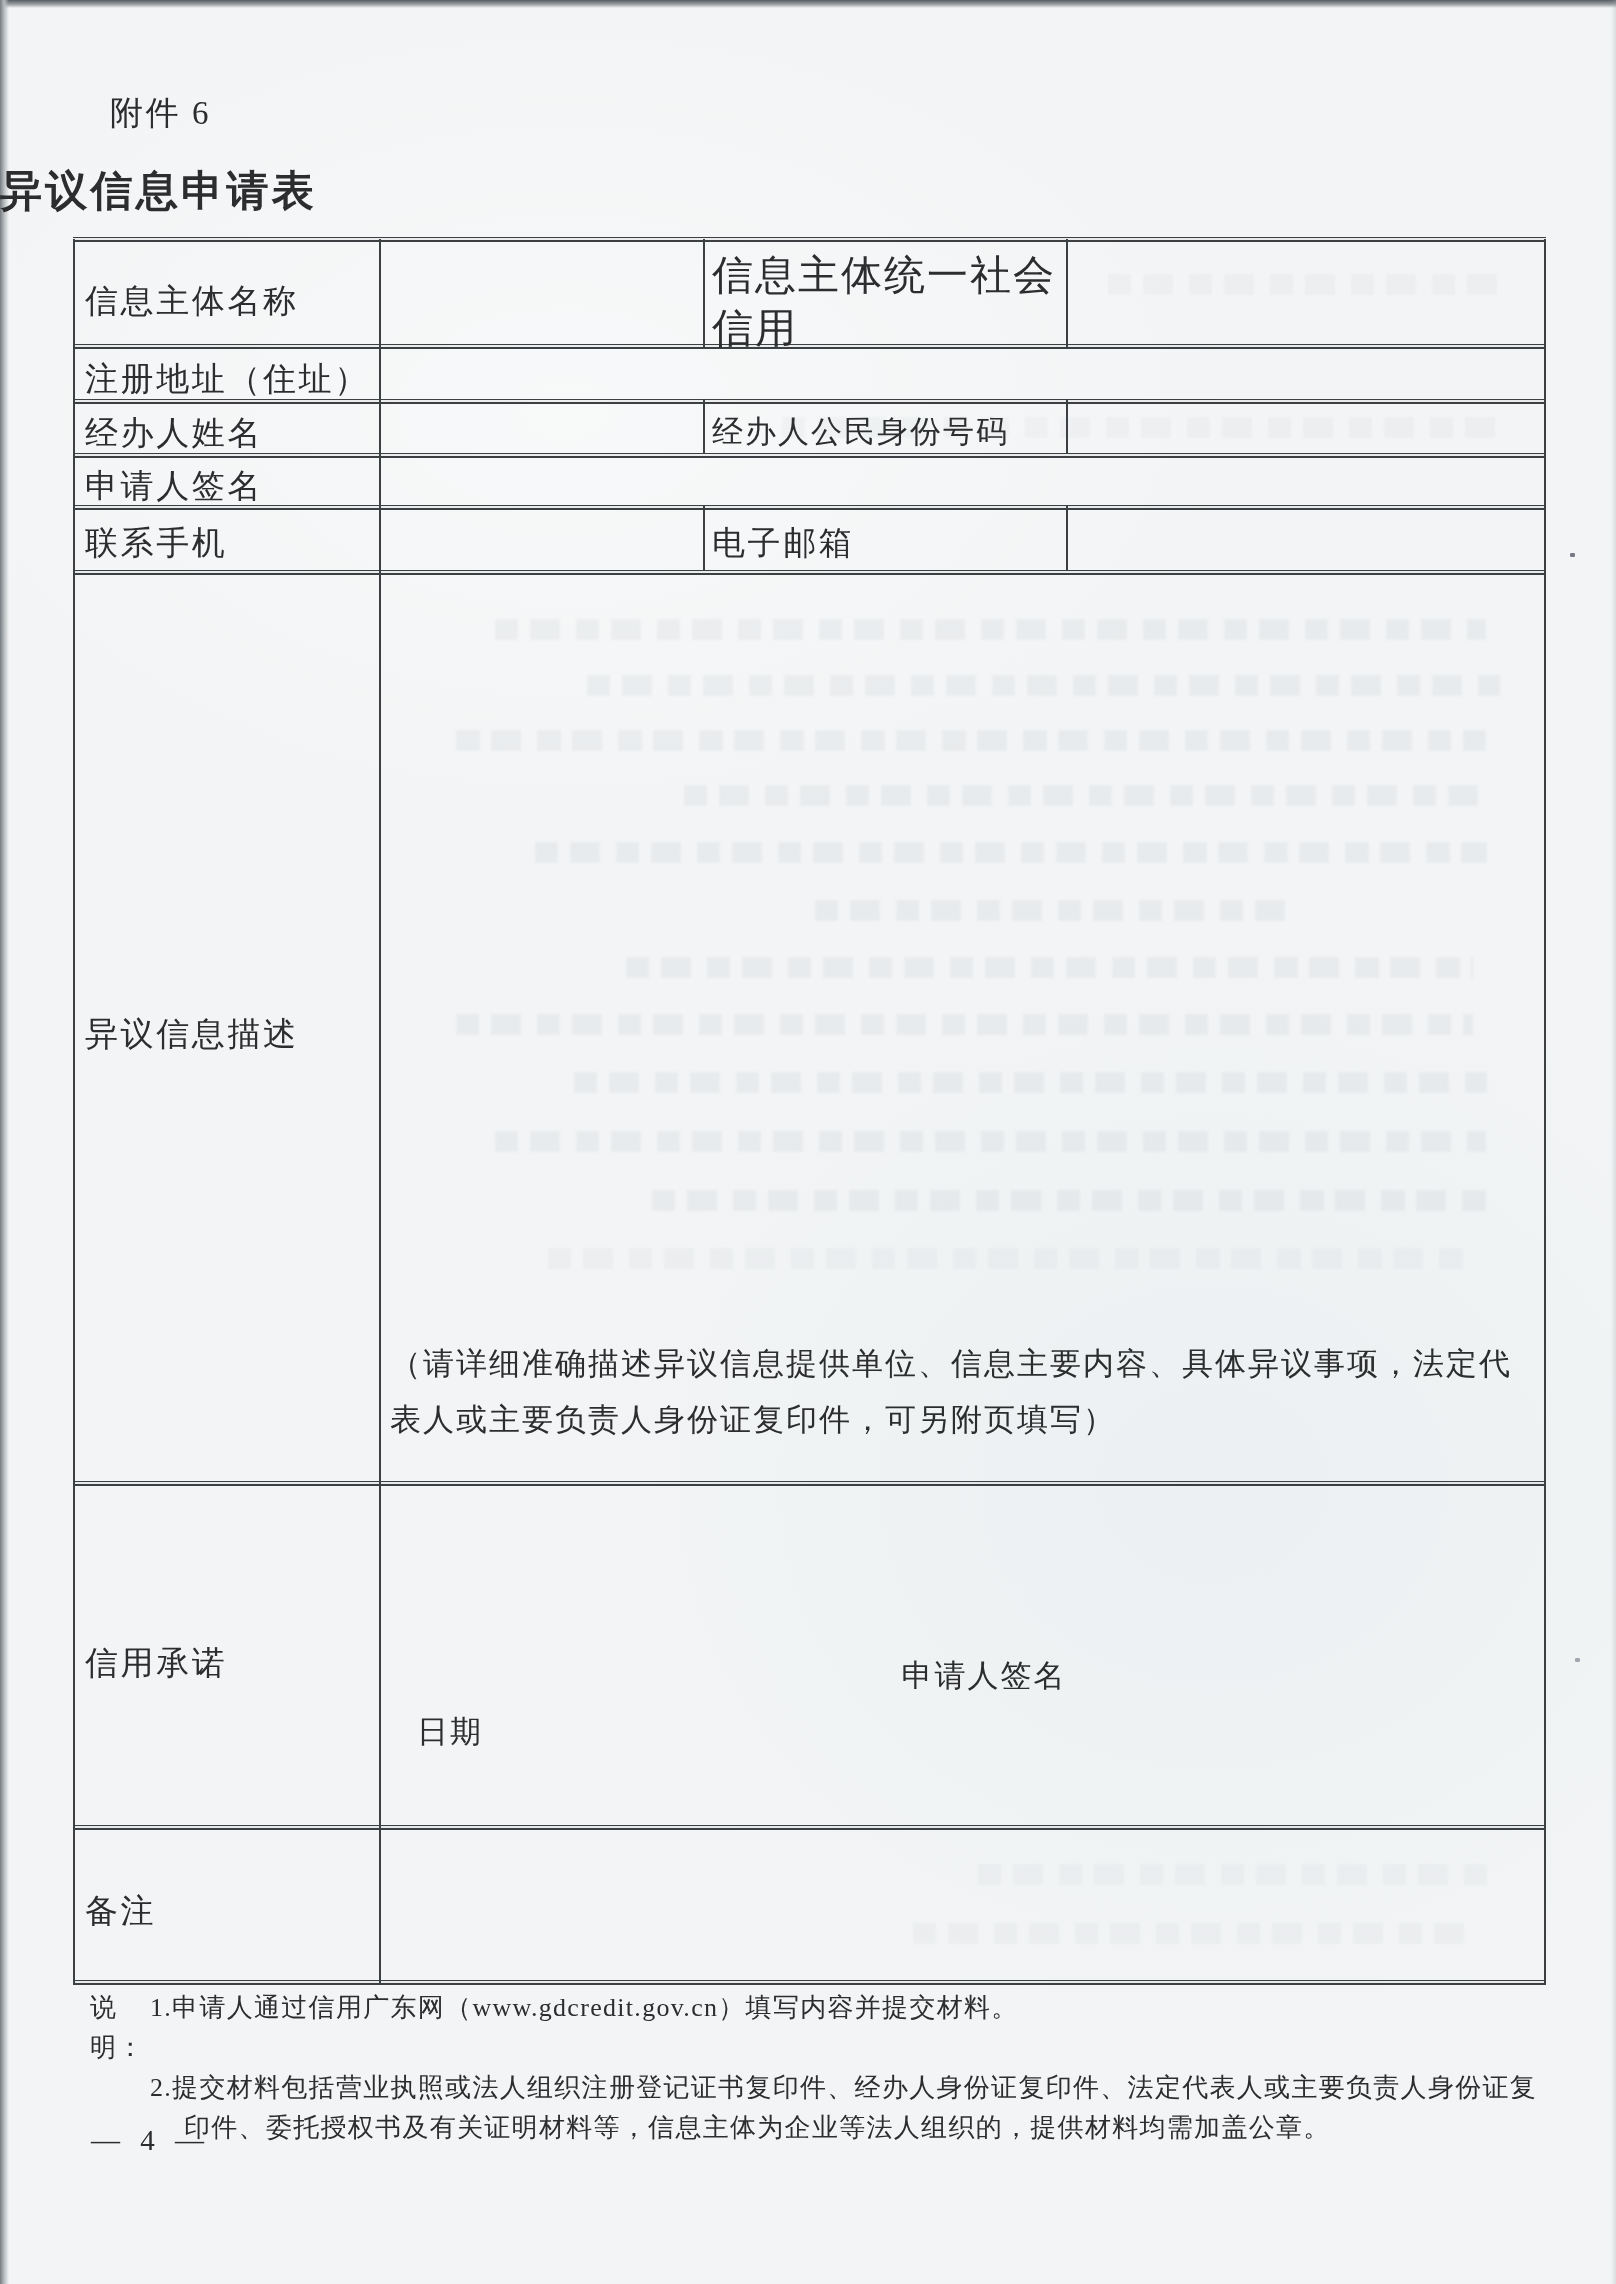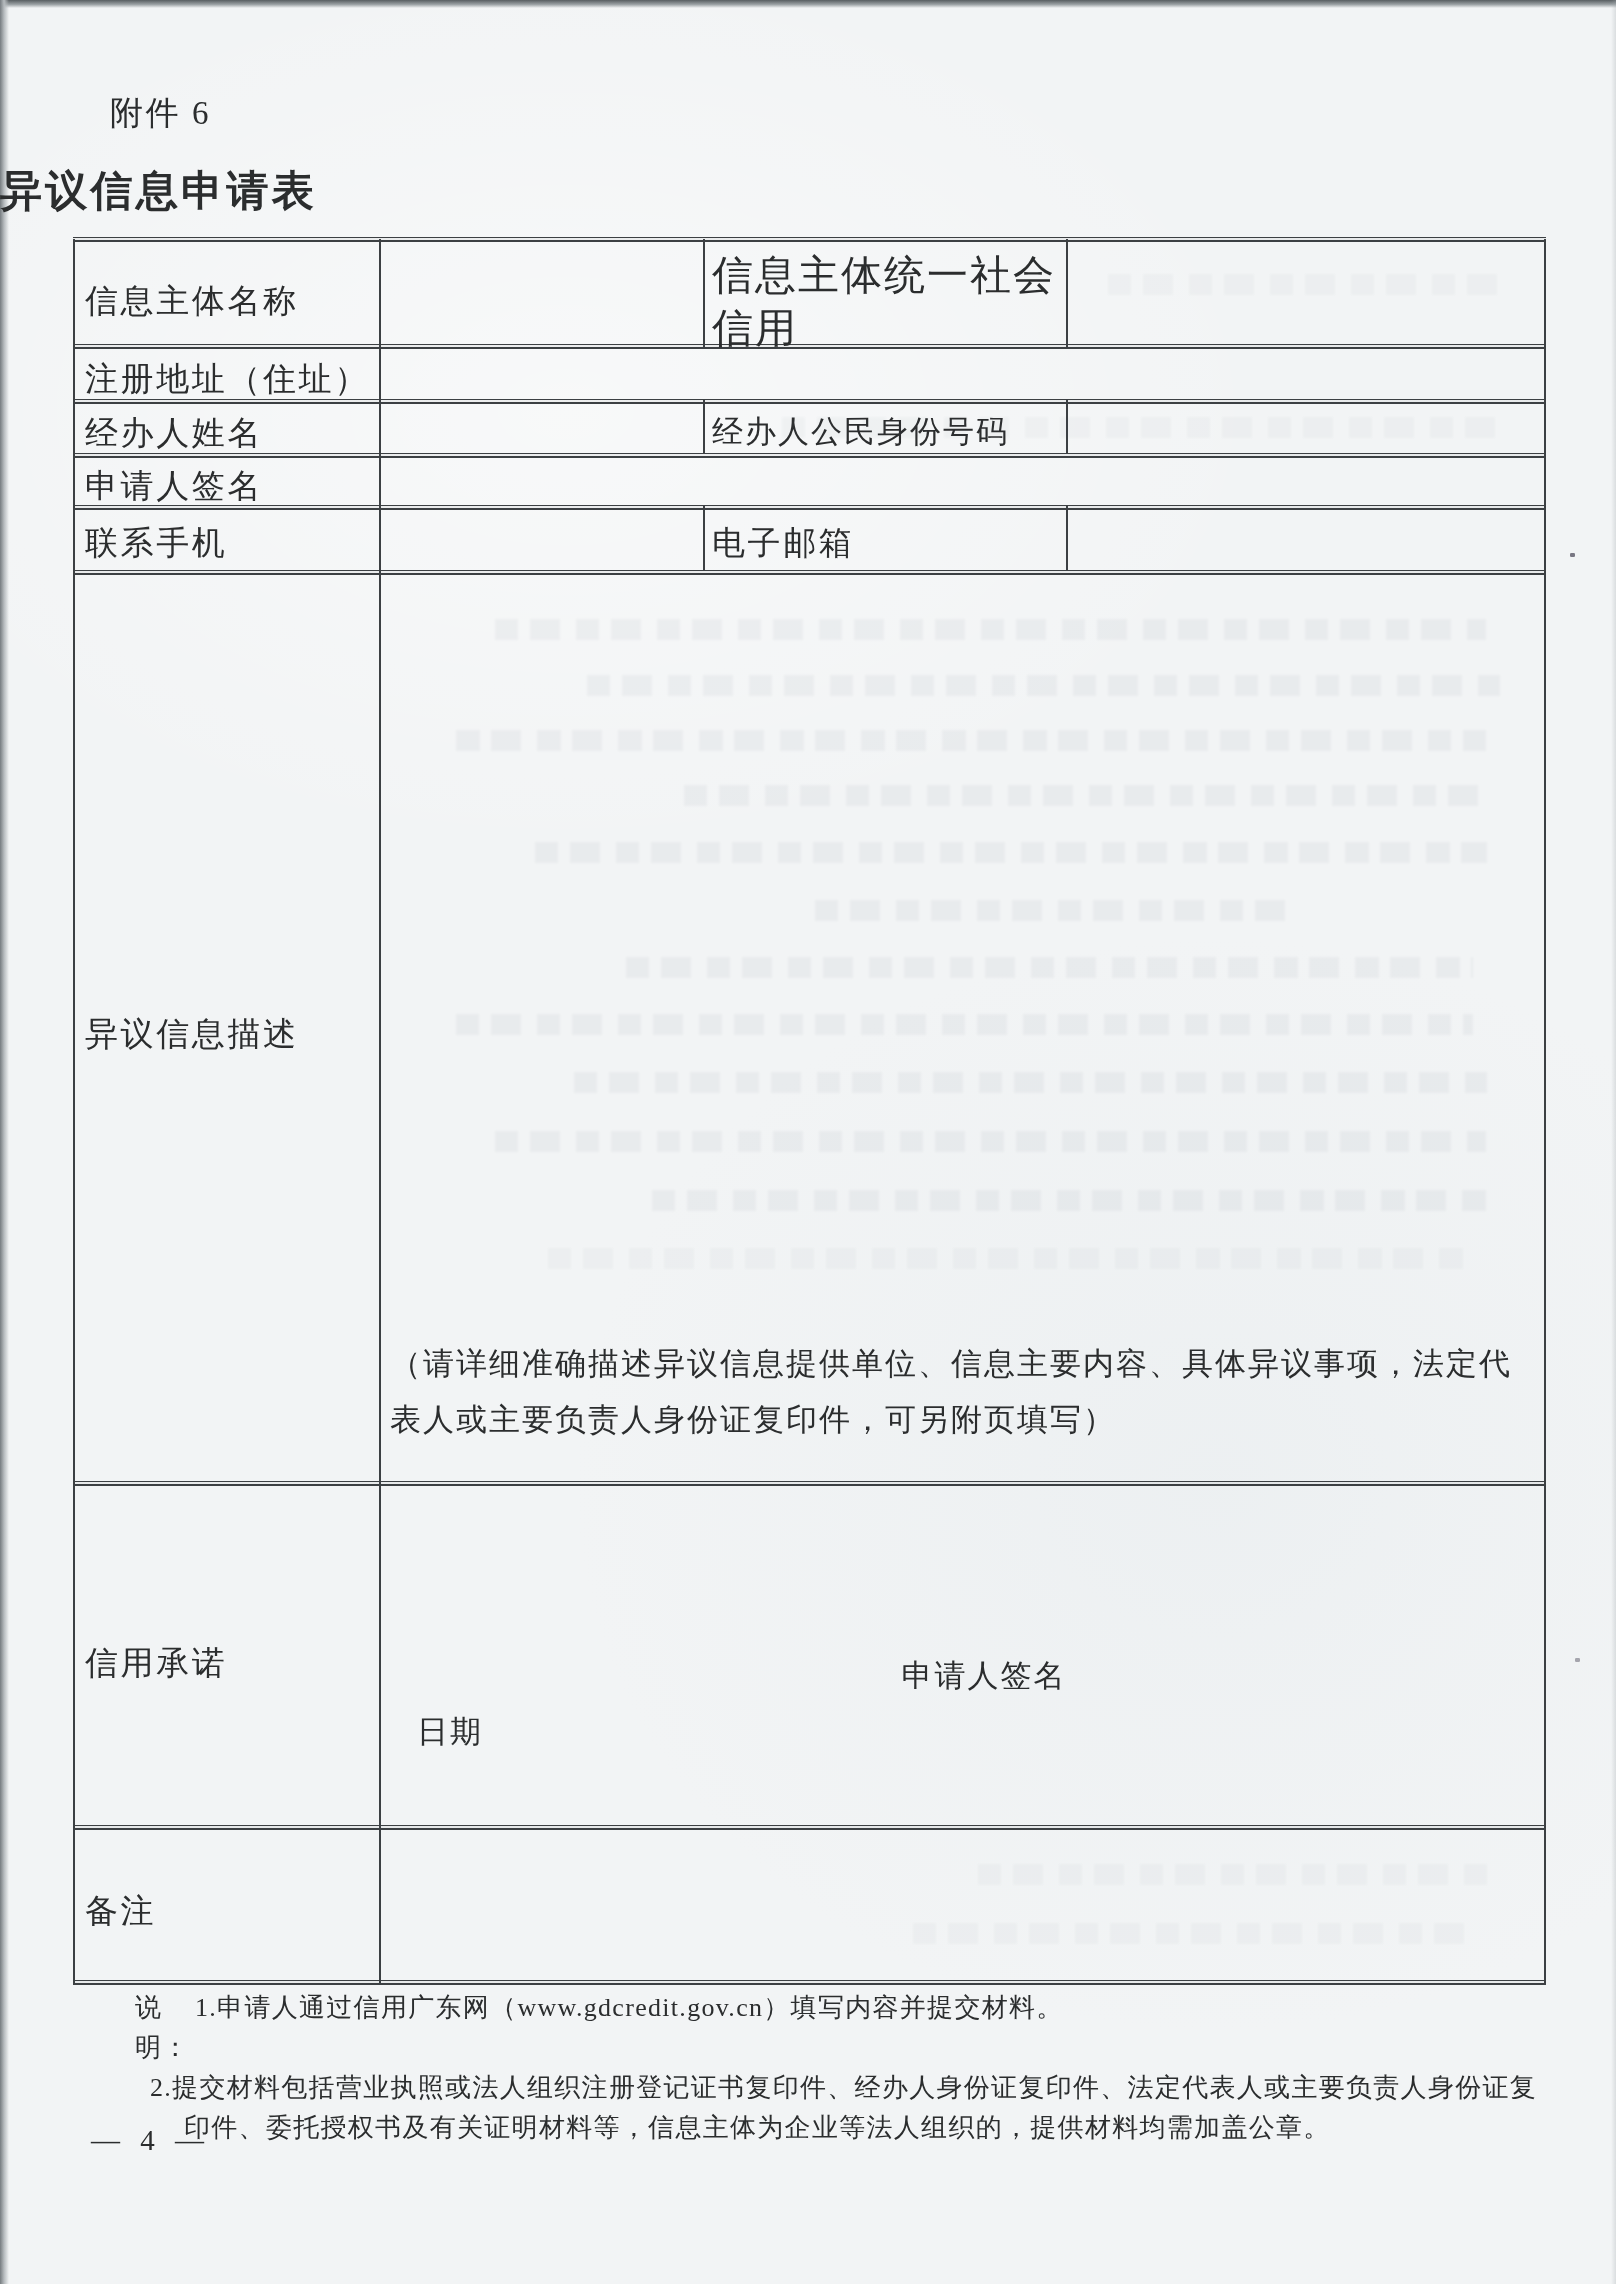--- a/index.html
+++ b/index.html
@@ -31,21 +31,21 @@
   .title{left:0;top:163px;width:1617px;font-size:42px;font-weight:bold;letter-spacing:3.3px;}
   .lbl{font-size:33px;letter-spacing:2.6px;white-space:nowrap;color:#2b2d2e;}
   .cellblock{font-size:31px;letter-spacing:2px;line-height:56px;color:#2b2d2e;}
   
   .hline{left:73px;width:1473px;height:5.2px;
     background:linear-gradient(to bottom,#3c4043 0 1.3px,rgba(60,64,67,.06) 1.3px 3.3px,#3c4043 3.3px 4.6px,rgba(60,64,67,0) 4.6px);}
   .vline{width:2px;background:#3c4043;}
   
   .notes{left:90px;top:1988px;width:1474px;font-size:26px;line-height:40px;letter-spacing:1.3px;color:#2b2d2e;}
   .notes .row1{display:flex;}
-  .notes .prefix{flex:0 0 60px;margin-left:45px;}
+  .notes .prefix{flex:0 0 60px;}
   .note2{margin-left:60px;padding-left:34px;text-indent:-34px;}
   .pagenum{left:91px;top:2124px;font-size:29px;letter-spacing:6.5px;white-space:nowrap;}
   
   .ghost{height:21px;opacity:.05;filter:blur(1.3px);pointer-events:none;
     background:repeating-linear-gradient(90deg,#4a5568 0 23.5px,transparent 23.5px 35px,#4a5568 35px 65px,transparent 65px 81px);}
   .ghost.lighter{opacity:.032;}
   .speck{width:4.6px;height:3.9px;background:#5a5866;border-radius:1.3px;opacity:.8;}
 </style>
 </head>
 <body>

